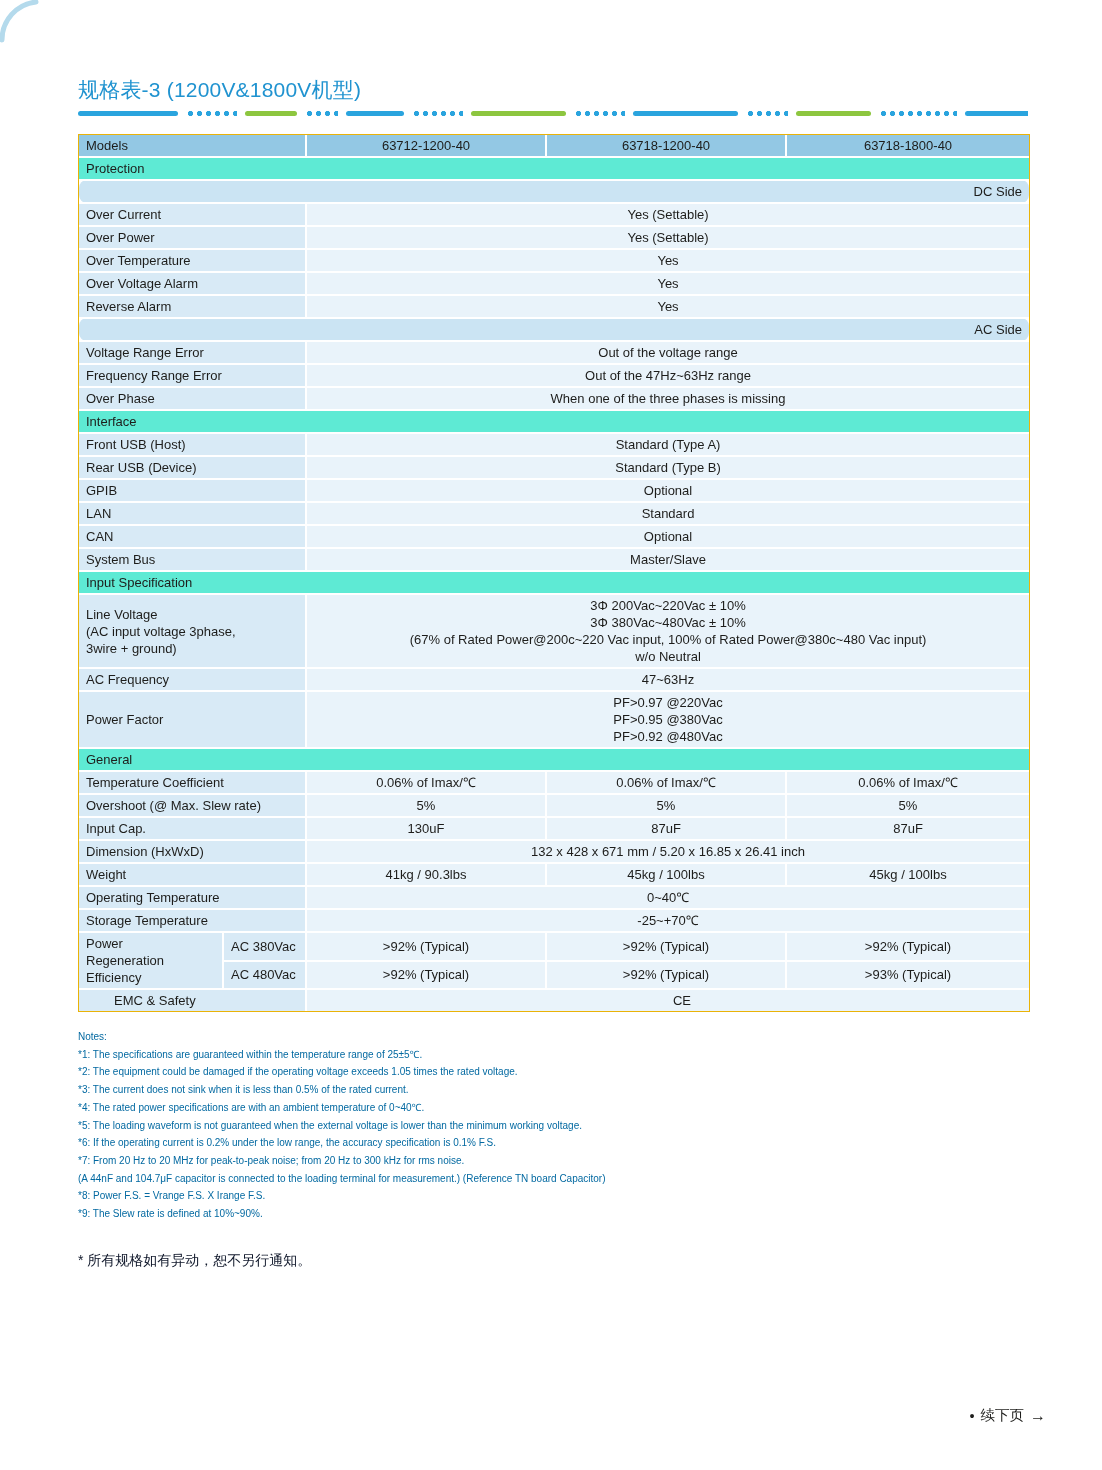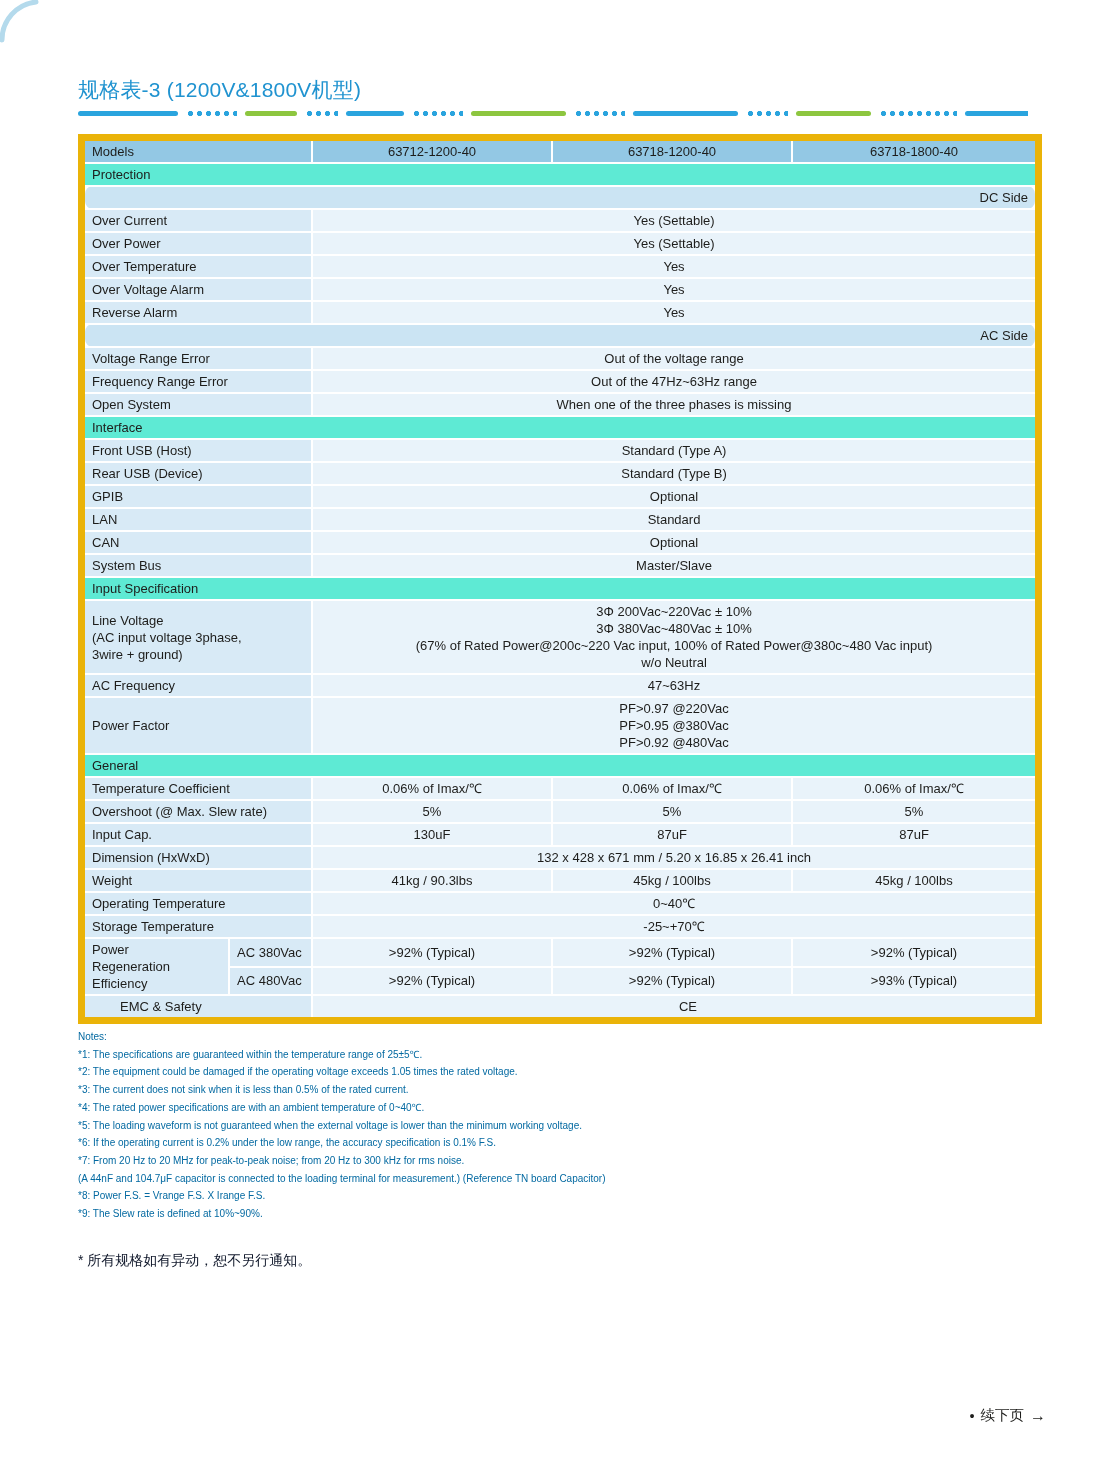--- a/index.html
+++ b/index.html
@@ -14,21 +14,21 @@
     color:#2093d0;letter-spacing:0.2px;white-space:nowrap;
   }
   .divider{
     position:absolute;left:78px;top:110px;width:950px;height:6px;
     display:flex;align-items:center;gap:8px;overflow:hidden;
   }
   .divider .dash{height:5px;border-radius:2.5px;flex:0 0 auto;}
   .divider .dots{height:5px;flex:0 0 auto;background-position:0 50%;background-repeat:repeat-x;}
   .table-wrap{
     position:absolute;left:78px;top:134px;width:950px;
-    border:7px solid #eab308;background:#ffffff;
+    border:1px solid #eab308;background:#ffffff;
   }
   table.spec{border-collapse:collapse;width:950px;table-layout:fixed;font-size:13px;}
   table.spec td{
     border-right:2px solid #ffffff;border-bottom:2px solid #ffffff;
     padding:2px 7px;line-height:17px;height:17px;vertical-align:middle;
     overflow:hidden;white-space:nowrap;
   }
   table.spec td:last-child{border-right:none;}
   table.spec tr:last-child td{border-bottom:none;padding-left:35px;}
   td.c-header{background:#93c8e4;text-align:left;}
@@ -126,21 +126,21 @@
         </tr>
         <tr>
           <td class="c-label" colspan="2">Voltage Range Error</td>
           <td class="c-value" colspan="3">Out of the voltage range</td>
         </tr>
         <tr>
           <td class="c-label" colspan="2">Frequency Range Error</td>
           <td class="c-value" colspan="3">Out of the 47Hz~63Hz range</td>
         </tr>
         <tr>
-          <td class="c-label" colspan="2">Open System</td>
+          <td class="c-label" colspan="2">Over Phase</td>
           <td class="c-value" colspan="3">When one of the three phases is missing</td>
         </tr>
         <tr>
           <td class="c-section" colspan="5">Interface</td>
         </tr>
         <tr>
           <td class="c-label" colspan="2">Front USB (Host)</td>
           <td class="c-value" colspan="3">Standard (Type A)</td>
         </tr>
         <tr>

